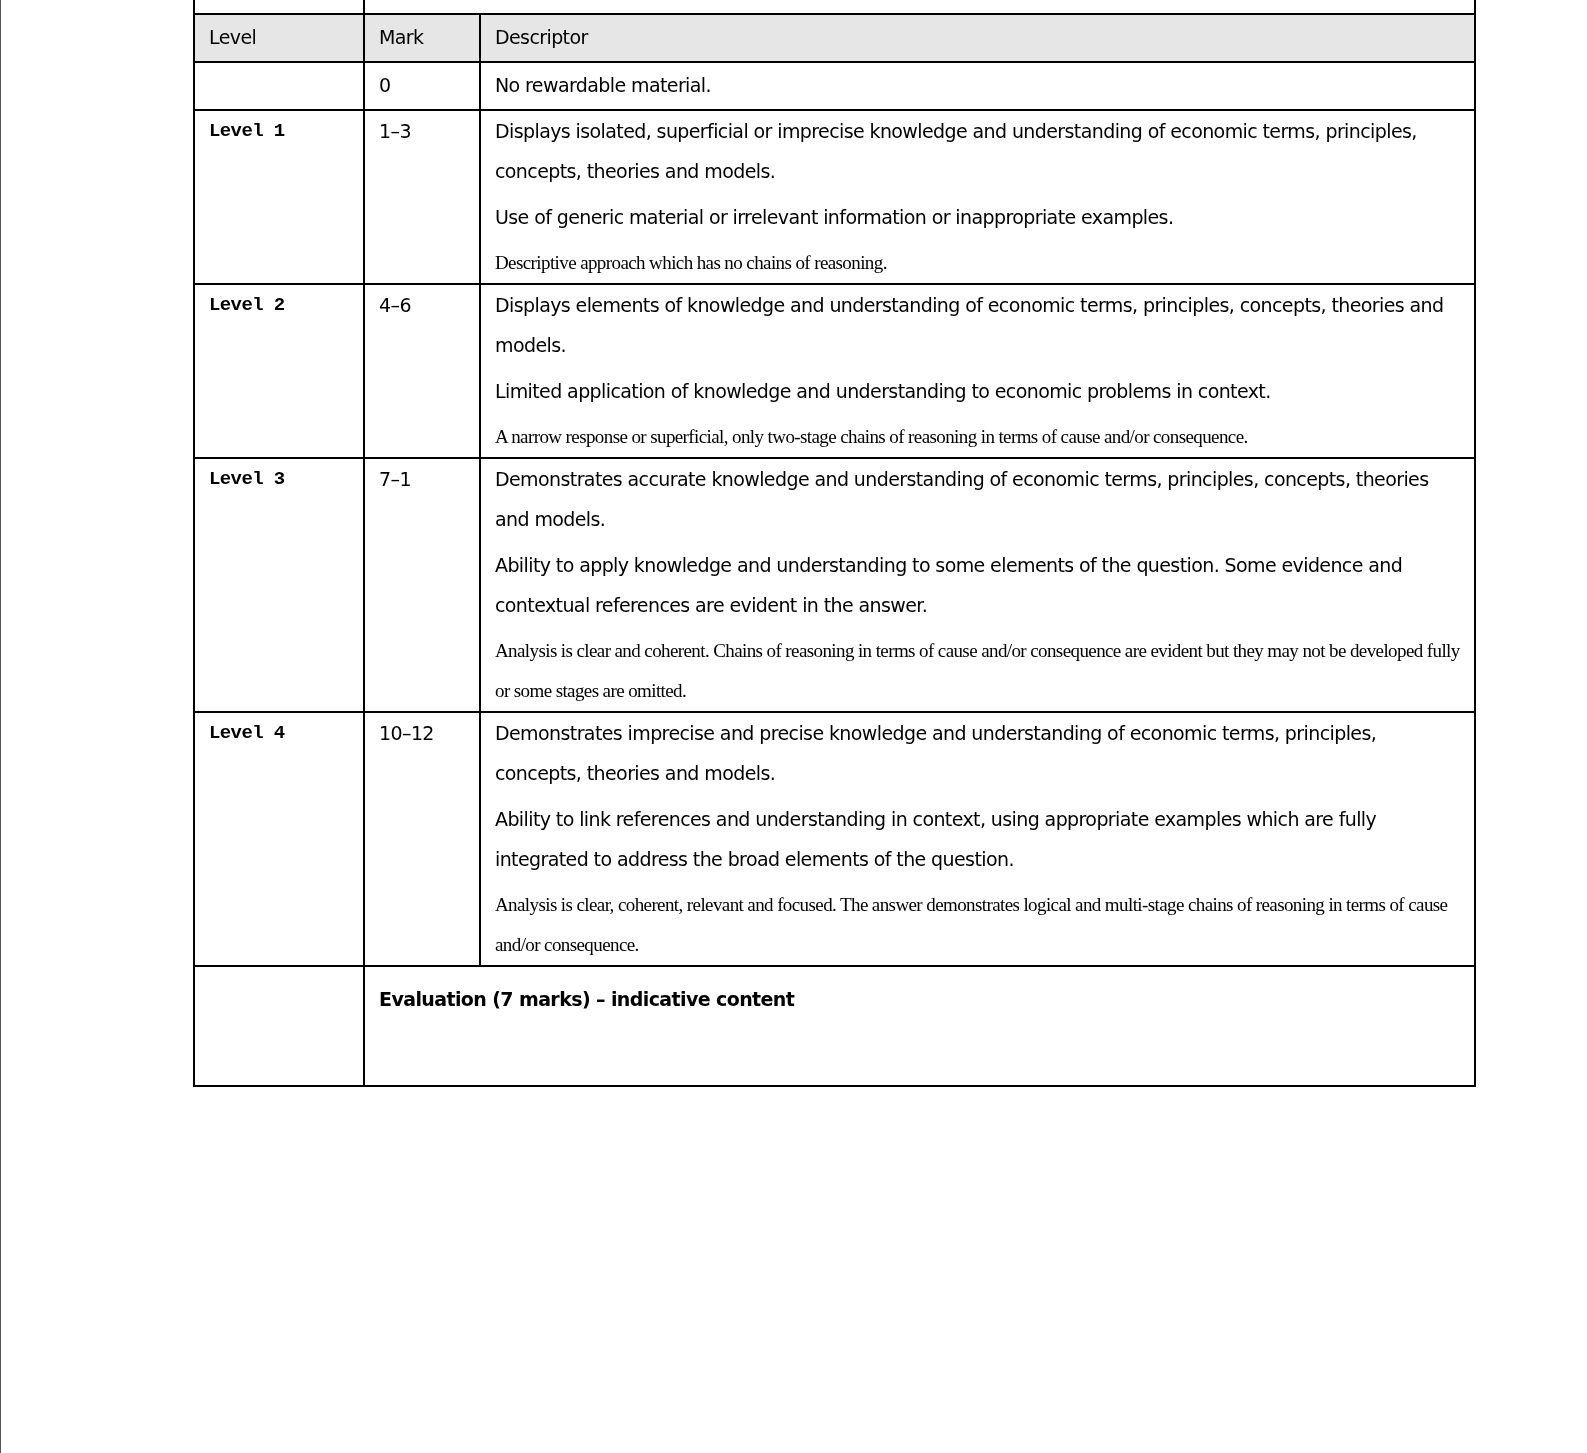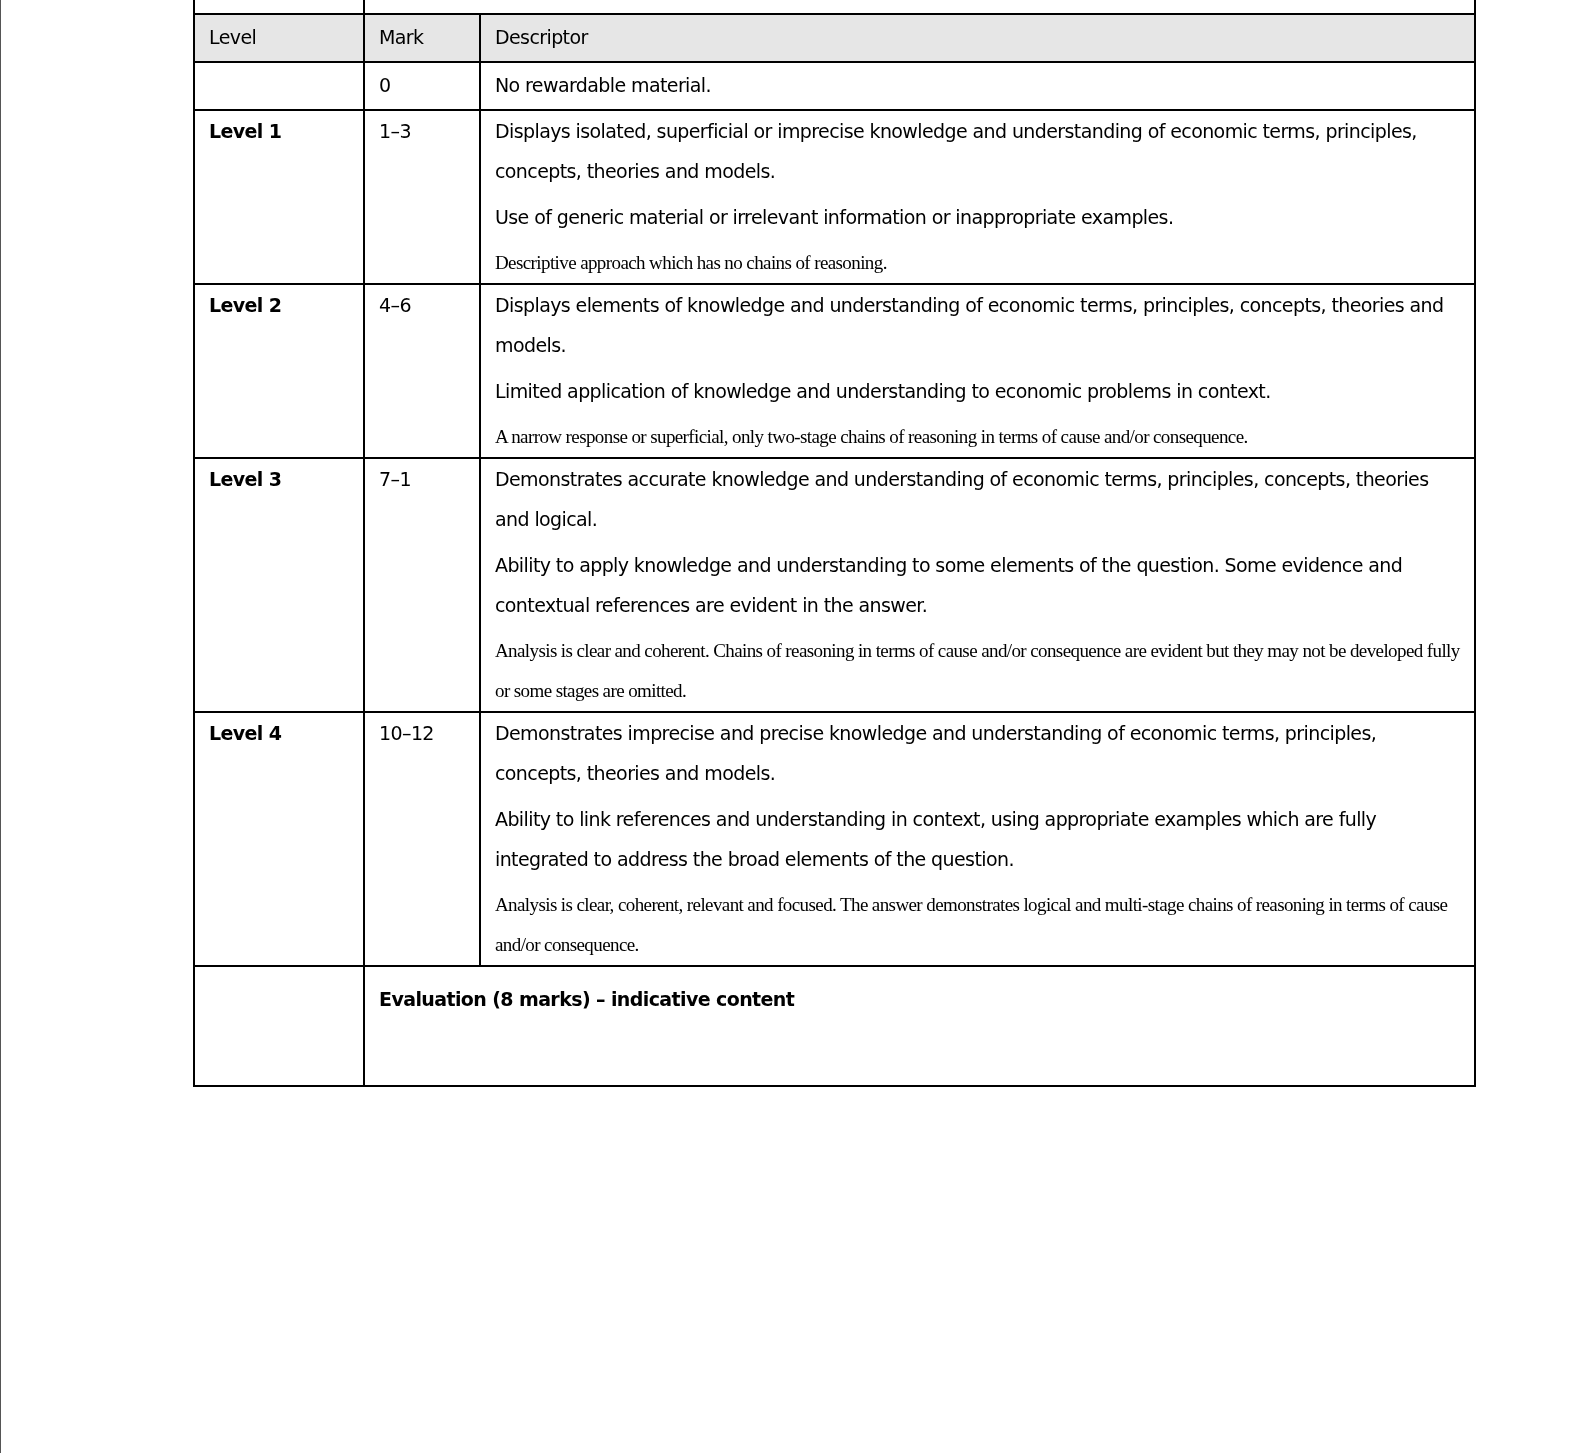--- a/index.html
+++ b/index.html
@@ -24,21 +24,21 @@
     font-size: 19px; line-height: 40px; letter-spacing: -0.6px;
   }
   table.markscheme td {
     border: 2px solid #000; vertical-align: top; padding: 0 14px;
   }
   col.c-level { width: 170px; }
   col.c-mark  { width: 116px; }
   col.c-desc  { width: auto; }
   tr.header-row td { background: #e6e6e6; height: 44px; padding-top: 2px; padding-bottom: 0; }
   tr.zero-row td { height: 44px; padding-top: 2px; }
-  td.level-cell { font-weight: bold; padding-top: 6px; }
+  td.level-cell { font-weight: bold; padding-top: 6px; font-family: Liberation Mono, monospace; }
   td.mark-cell { padding-top: 6px; }
   td.desc-cell { padding-top: 10px; padding-bottom: 4px; }
   td.desc-cell p { margin: 0 0 6px 0; }
   td.desc-cell p:last-child { margin-bottom: 0; font-family: Liberation Serif, serif; }
   tr.eval-row td { height: 106px; padding-top: 12px; }
   .eval-title { font-weight: bold; }
 </style>
 </head>
 <body>
 
@@ -79,34 +79,34 @@
       <td class="desc-cell">
         <p>Displays elements of knowledge and understanding of economic terms, principles, concepts, theories and models.</p>
         <p>Limited application of knowledge and understanding to economic problems in context.</p>
         <p>A narrow response or superficial, only two-stage chains of reasoning in terms of cause and/or consequence.</p>
       </td>
     </tr>
     <tr>
       <td class="level-cell">Level 3</td>
       <td class="mark-cell">7–1</td>
       <td class="desc-cell">
-        <p>Demonstrates accurate knowledge and understanding of economic terms, principles, concepts, theories and logical.</p>
+        <p>Demonstrates accurate knowledge and understanding of economic terms, principles, concepts, theories and models.</p>
         <p>Ability to apply knowledge and understanding to some elements of the question. Some evidence and contextual references are evident in the answer.</p>
         <p>Analysis is clear and coherent. Chains of reasoning in terms of cause and/or consequence are evident but they may not be developed fully or some stages are omitted.</p>
       </td>
     </tr>
     <tr>
       <td class="level-cell">Level 4</td>
       <td class="mark-cell">10–12</td>
       <td class="desc-cell">
         <p>Demonstrates imprecise and precise knowledge and understanding of economic terms, principles, concepts, theories and models.</p>
         <p>Ability to link references and understanding in context, using appropriate examples which are fully integrated to address the broad elements of the question.</p>
         <p>Analysis is clear, coherent, relevant and focused. The answer demonstrates logical and multi-stage chains of reasoning in terms of cause and/or consequence.</p>
       </td>
     </tr>
     <tr class="eval-row">
       <td></td>
       <td colspan="2">
-        <span class="eval-title">Evaluation (8 marks) – indicative content</span>
+        <span class="eval-title">Evaluation (7 marks) – indicative content</span>
       </td>
     </tr>
   </tbody>
 </table>
 
 </body></html>

